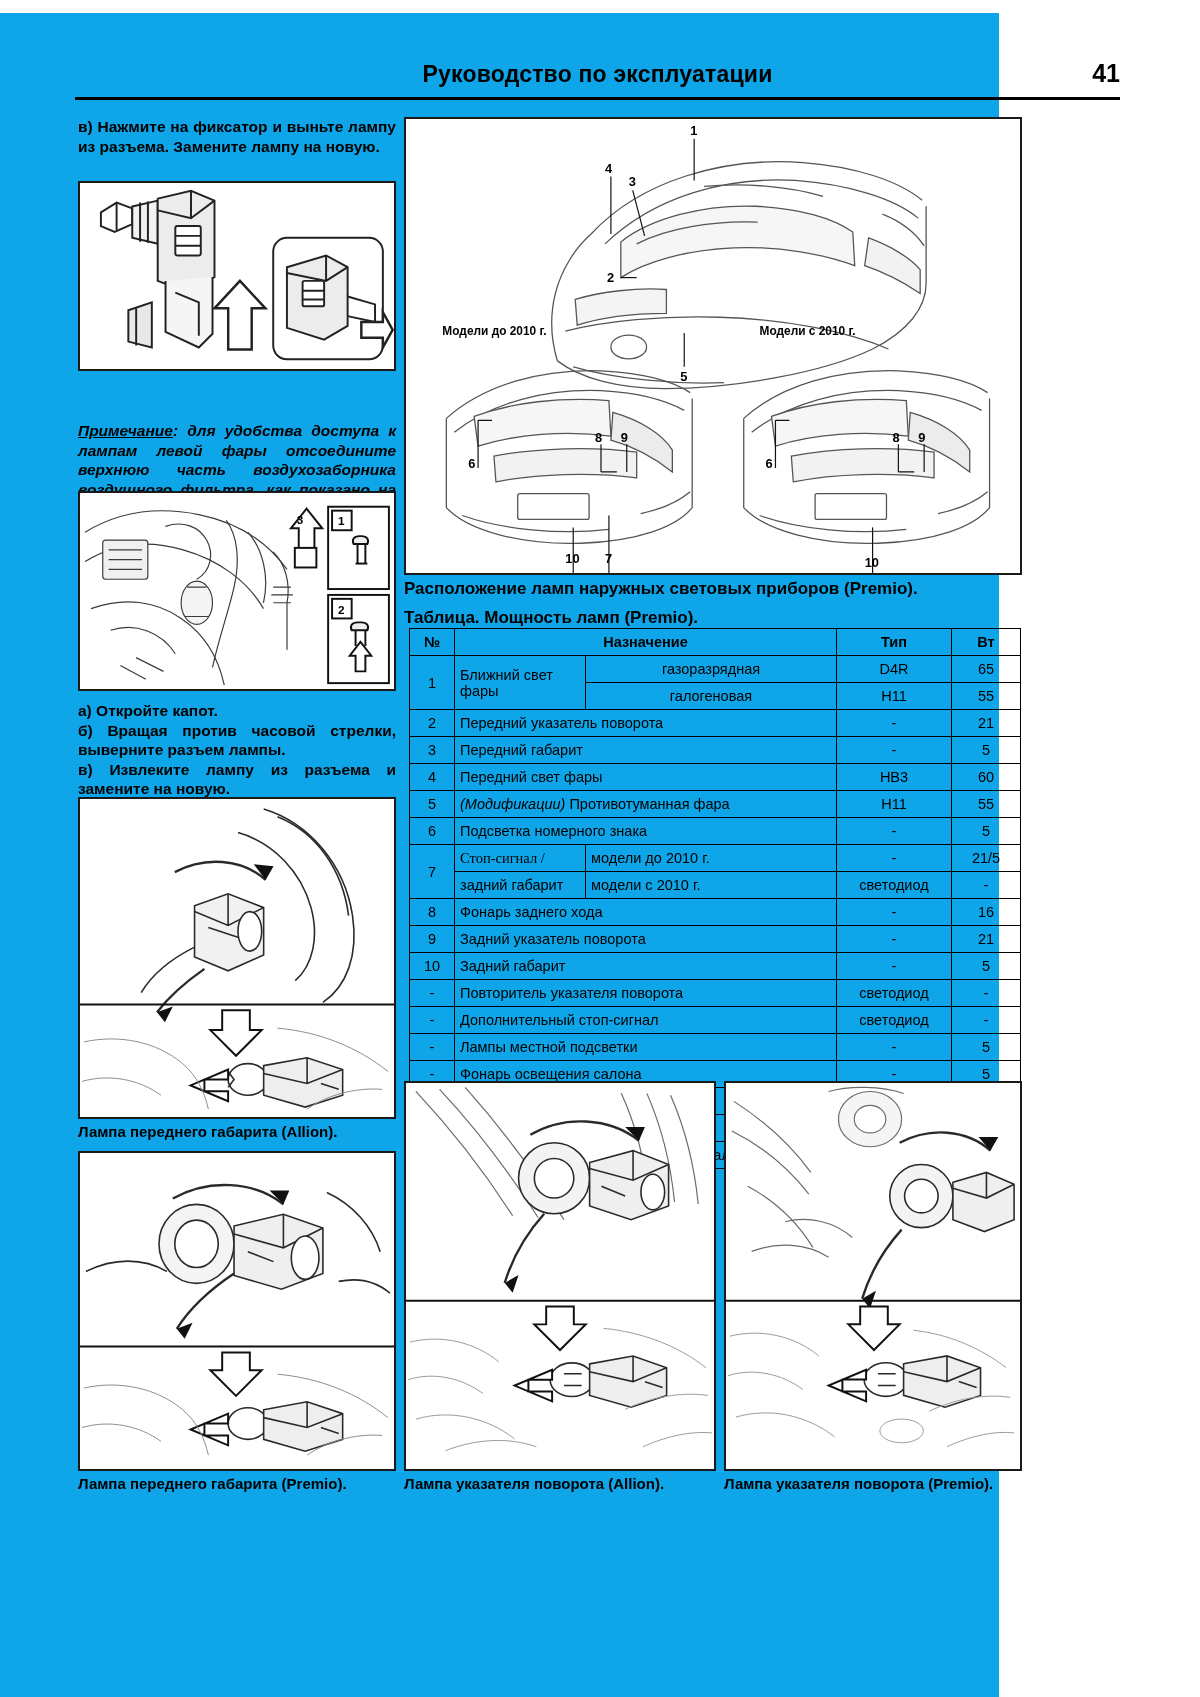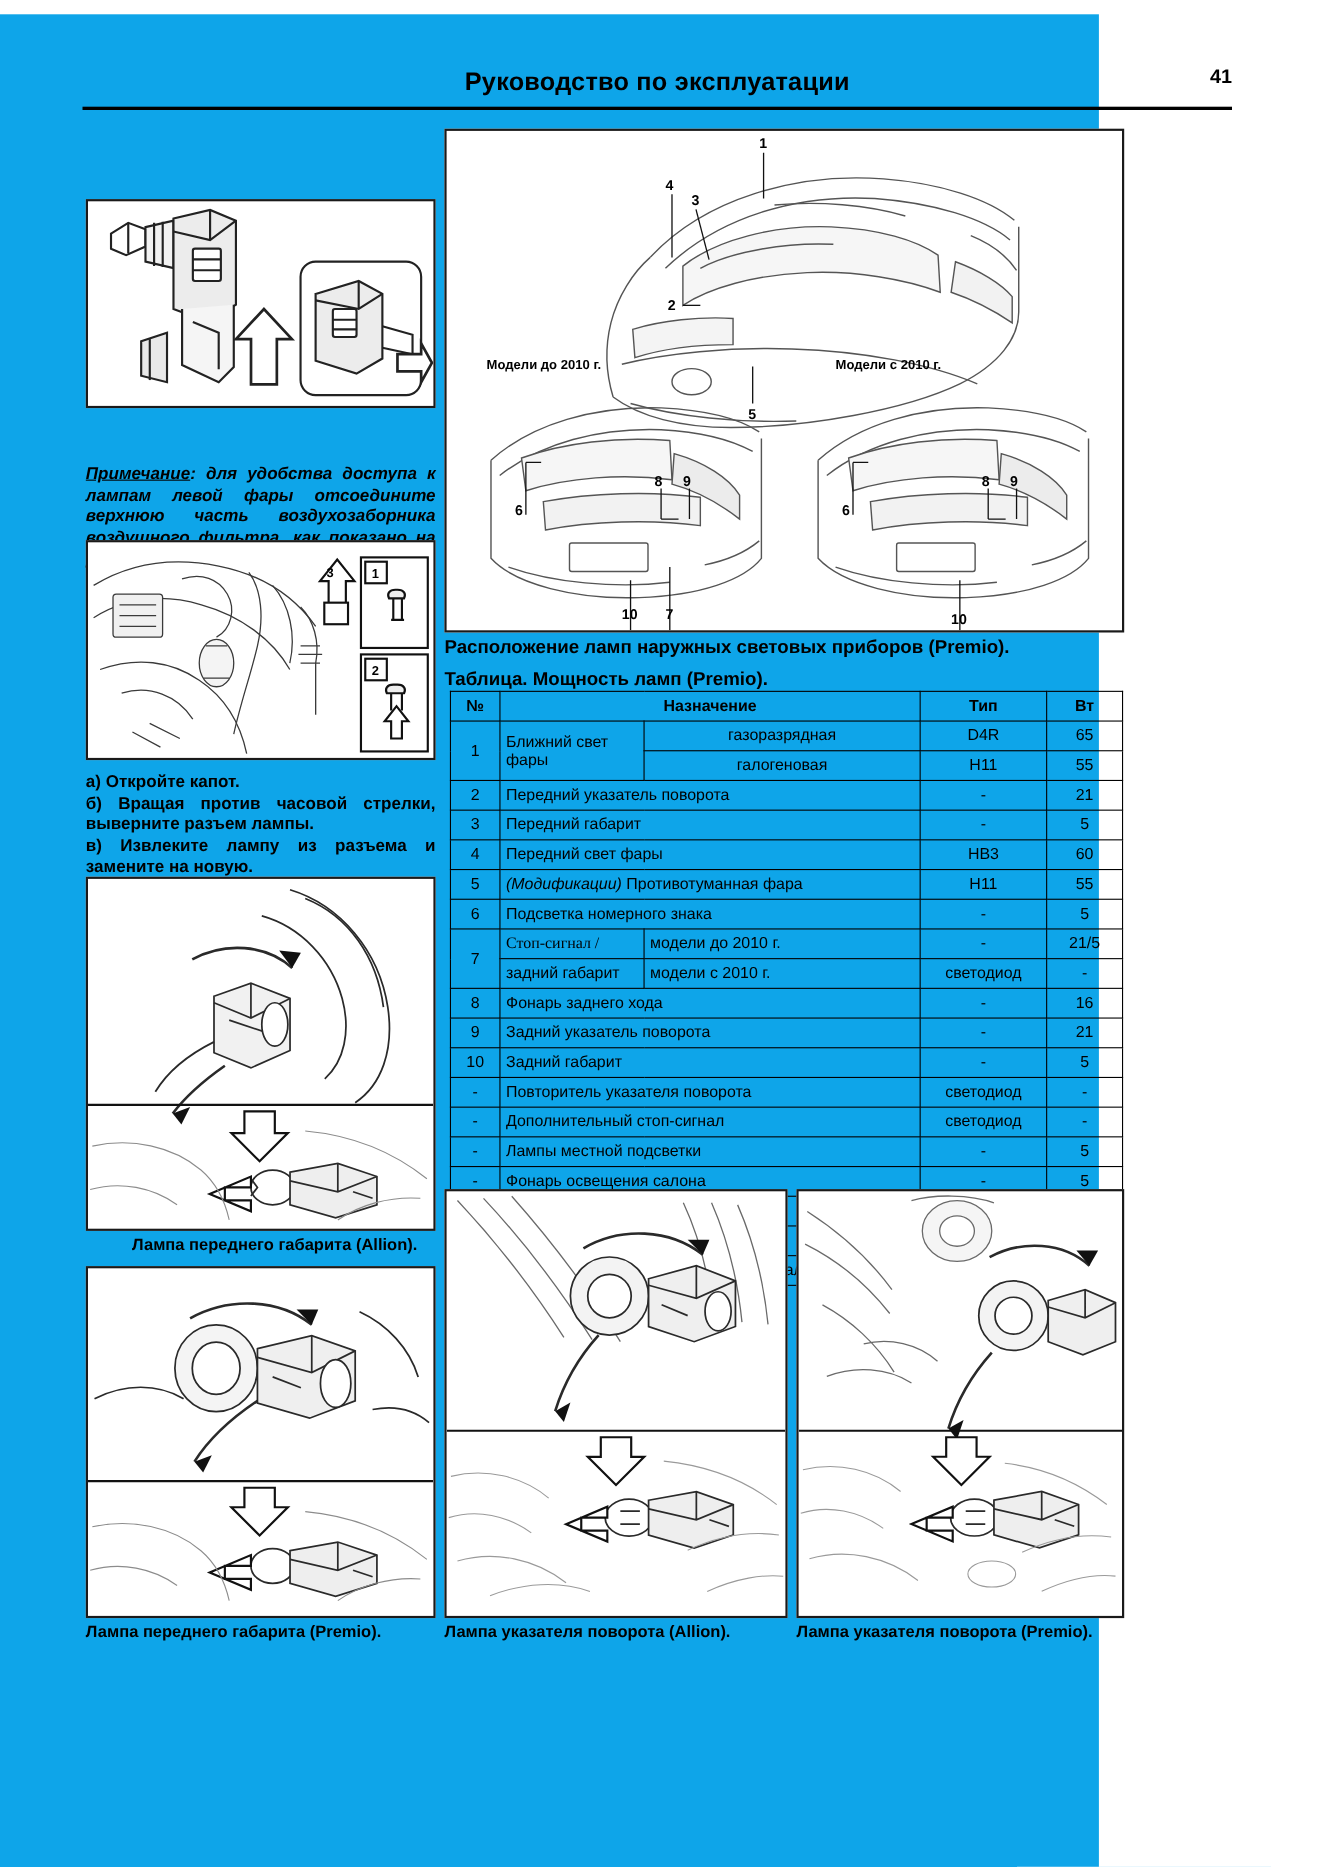--- a/index.html
+++ b/index.html
@@ -37,21 +37,21 @@
     width: 1045px;
     text-align: center;
     font-size: 23px;
     font-weight: bold;
     letter-spacing: 0.2px;
   }
   .header-page-no {
     position: absolute;
     right: 0;
     top: -2px;
-    font-size: 18px;
+    font-size: 25px;
     font-weight: bold;
   }
   .header-rule {
     position: absolute;
     left: 0;
     top: 36px;
     width: 1045px;
     height: 0;
     border-top: 3px solid #000;
   }
@@ -129,20 +129,21 @@
 <body>
 
 <div class="page">
 
   <div class="header">
     <div class="header-title">Руководство по эксплуатации</div>
     <div class="header-page-no">41</div>
     <div class="header-rule"></div>
   </div>
 
+  <div class="ltext" style="left:78px; top:104px; width:318px;">в) Нажмите на фиксатор и выньте лампу из разъема. Замените лампу на новую.</div>
 
   <div class="fig" style="left:78px; top:168px; width:318px; height:190px;">
     <svg class="fig-inner" viewBox="0 0 318 190">
       <g fill="none" stroke="#222" stroke-width="2">
 
         <path d="M20 30 L36 20 L52 26 L52 42 L34 50 L20 44 Z"></path>
         <path d="M36 20 L36 48"></path>
 
         <path d="M52 24 L78 18 L78 62 L52 56 Z" fill="#f2f2f2"></path>
         <path d="M60 20 L60 60 M68 19 L68 61"></path>
@@ -274,21 +275,21 @@
       </g>
       <g fill="none" stroke="#8c8c8c" stroke-width="1">
         <path d="M4 246 C40 238 78 246 104 268 C118 280 126 296 130 314"></path>
         <path d="M2 286 C30 278 60 284 82 300"></path>
         <path d="M200 232 C244 236 282 252 312 276"></path>
         <path d="M230 314 C250 300 278 292 306 294"></path>
       </g>
     </svg>
   </div>
 
-  <div class="caption" style="left:78px; top:1110px;margin-left:42px;">Лампа переднего габарита (Allion).</div>
+  <div class="caption" style="left:78px; top:1110px;">Лампа переднего габарита (Allion).</div>
 
   <div class="fig" style="left:78px; top:1138px; width:318px; height:320px;">
     <svg class="fig-inner" viewBox="0 0 318 320">
       <g fill="none" stroke="#2a2a2a" stroke-width="1.6">
         <ellipse cx="118" cy="92" rx="38" ry="40" fill="#f4f4f4"></ellipse>
         <ellipse cx="118" cy="92" rx="22" ry="24" fill="#fff"></ellipse>
         <path d="M156 74 L206 62 L246 76 L246 122 L204 138 L156 124 Z" fill="#efefef"></path>
         <path d="M206 62 L206 96 M246 76 L206 96 L156 82"></path>
         <ellipse cx="228" cy="106" rx="14" ry="22" fill="#fff"></ellipse>
         <path d="M170 100 L196 110"></path>

